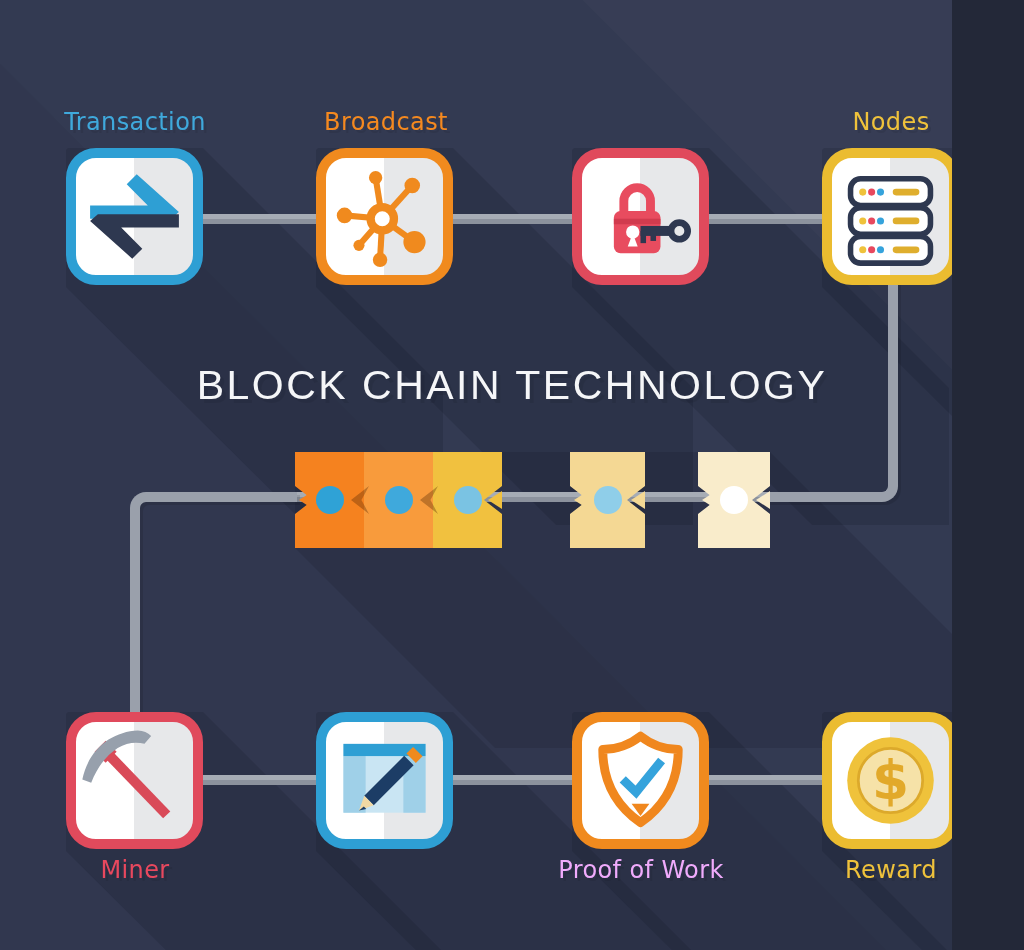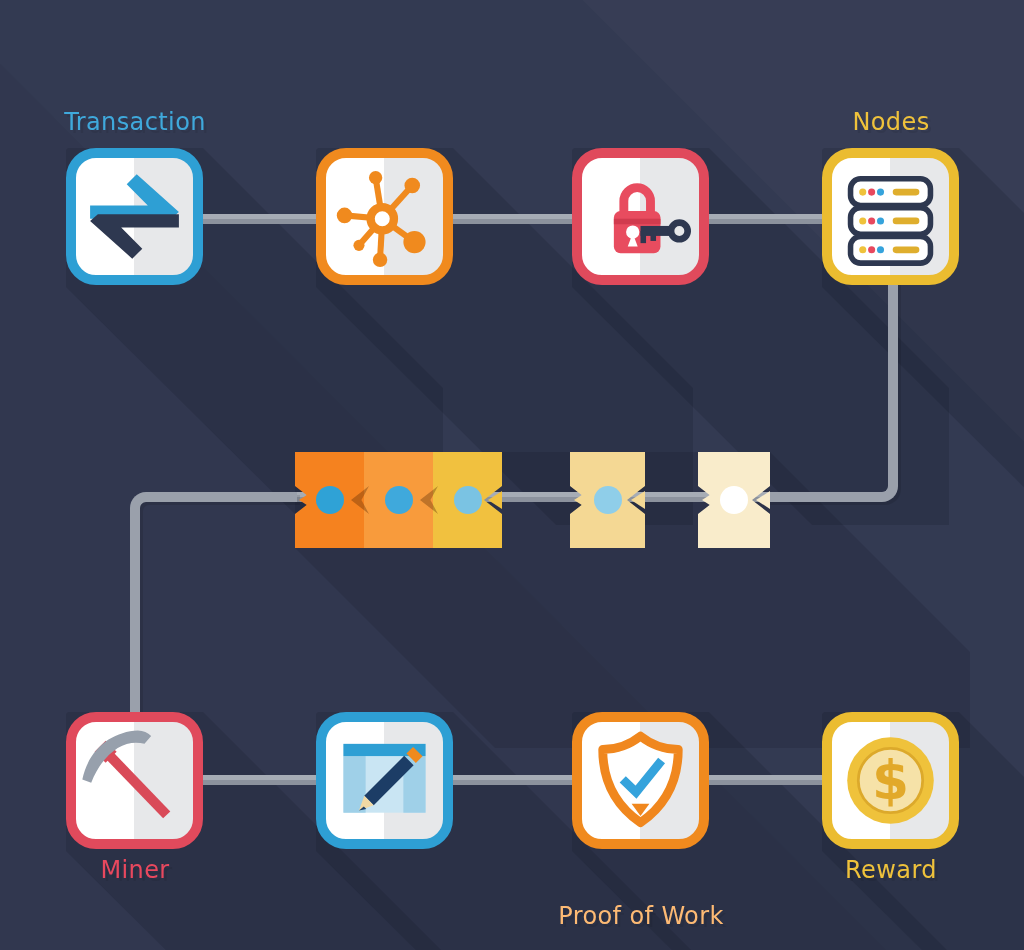--- a/index.html
+++ b/index.html
@@ -1,17 +1,17 @@
 <!DOCTYPE html>
 <html><head>
 <meta charset="utf-8">
 <style>
   html,body { margin:0; padding:0; background:#232838; }
   .stage {
-    position:relative; width:1024px; height:950px; overflow:hidden;
+    position:relative; width:952px; height:950px; overflow:hidden;
     background:#333A52; font-family:"Liberation Sans", sans-serif;
   }
   .amb { position:absolute; z-index:0; }
   .amb1 { left:380px; top:-420px; width:1400px; height:760px; transform:rotate(45deg); background:rgba(255,255,255,0.018); }
   .amb2 { left:-700px; top:300px; width:1500px; height:900px; transform:rotate(45deg); background:rgba(0,0,0,0.035); }
 
   
   .lshadow {
     position:absolute; width:377px; height:377px; z-index:1;
     background:rgba(13,17,31,0.16);
@@ -89,20 +89,21 @@
   <div class="hline" style="left:450px; top:214px; width:125px;"></div>
   <div class="hline" style="left:706px; top:214px; width:119px;"></div>
   <div class="l-right"></div>
   <div class="hline" style="left:290px; top:492px; width:480px;"></div>
   <div class="l-left"></div>
   <div class="hline" style="left:200px; top:775px; width:119px;"></div>
   <div class="hline" style="left:450px; top:775px; width:125px;"></div>
   <div class="hline" style="left:706px; top:775px; width:119px;"></div>
 
   <div class="label" style="left: 135px; top: 108px; color: rgb(63, 169, 220);">Transaction</div>
+  <div class="label" style="left: 386px; top: 108px; color: rgb(245, 137, 31);">Broadcast</div>
   <div class="label" style="left: 891px; top: 108px; color: rgb(239, 194, 59);">Nodes</div>
 
   <div class="node" style="left: 66px; top: 148px; border-color: rgb(46, 159, 212);">
     <svg viewBox="0 0 100 100">
       <polygon fill="#2E9FD4" points="10,40 62,40 43,21 52,12 90,46 83,52 10,52"></polygon>
       <polygon fill="#2E3850" points="90,60 38,60 57,79 48,88 10,54 17,48 90,48"></polygon>
     </svg>
   </div>
   <div class="node" style="left: 316px; top: 148px; border-color: rgb(240, 138, 30);">
     <svg viewBox="0 0 100 100">
@@ -155,20 +156,21 @@
           <circle cx="41" cy="54" r="3.2" fill="#35A3DC"></circle>
         <rect x="52" y="51" width="24" height="6" rx="3" fill="#DFAE2D"></rect>
         <circle cx="25" cy="80" r="3.2" fill="#EFC23B"></circle>
           <circle cx="33" cy="80" r="3.2" fill="#E8485E"></circle>
           <circle cx="41" cy="80" r="3.2" fill="#35A3DC"></circle>
         <rect x="52" y="77" width="24" height="6" rx="3" fill="#DFAE2D"></rect>
       </g>
     </svg>
   </div>
 
+  <div class="title">BLOCK CHAIN TECHNOLOGY</div>
 
   <div class="chain-group">
     <div class="stripe" style="background-color: rgb(245, 130, 31);">
       <div class="dot" style="background-color: rgb(47, 162, 214);"></div>
     </div>
     <div class="stripe" style="background-color: rgb(248, 155, 60);">
       <div class="dot" style="background-color: rgb(63, 169, 220);"></div>
     </div>
     <div class="stripe" style="background-color: rgb(241, 193, 63);">
       <div class="dot" style="background-color: rgb(122, 195, 227);"></div>
@@ -218,15 +220,15 @@
   </div>
   <div class="node" style="left: 822px; top: 712px; border-color: rgb(235, 188, 48);">
     <svg viewBox="0 0 100 100">
       <circle cx="50" cy="50" r="39" fill="#EFC23B"></circle>
       <circle cx="50" cy="50" r="29" fill="#F6E2A8" stroke="#DCA92B" stroke-width="2.5"></circle>
       <text x="50" y="67" font-size="48" font-weight="bold" fill="#E2A92A" text-anchor="middle" font-family="DejaVu Sans, sans-serif">$</text>
     </svg>
   </div>
 
   <div class="label" style="left: 135px; top: 856px; color: rgb(232, 72, 94);">Miner</div>
-  <div class="label" style="left: 641px; top: 856px; color: #fdba74; margin-top: 46px;">Proof of Work</div>
+  <div class="label" style="left: 641px; top: 856px; color: #f0abfc;">Proof of Work</div>
   <div class="label" style="left: 891px; top: 856px; color: rgb(239, 194, 59);">Reward</div>
 </div>
 
 </body></html>

